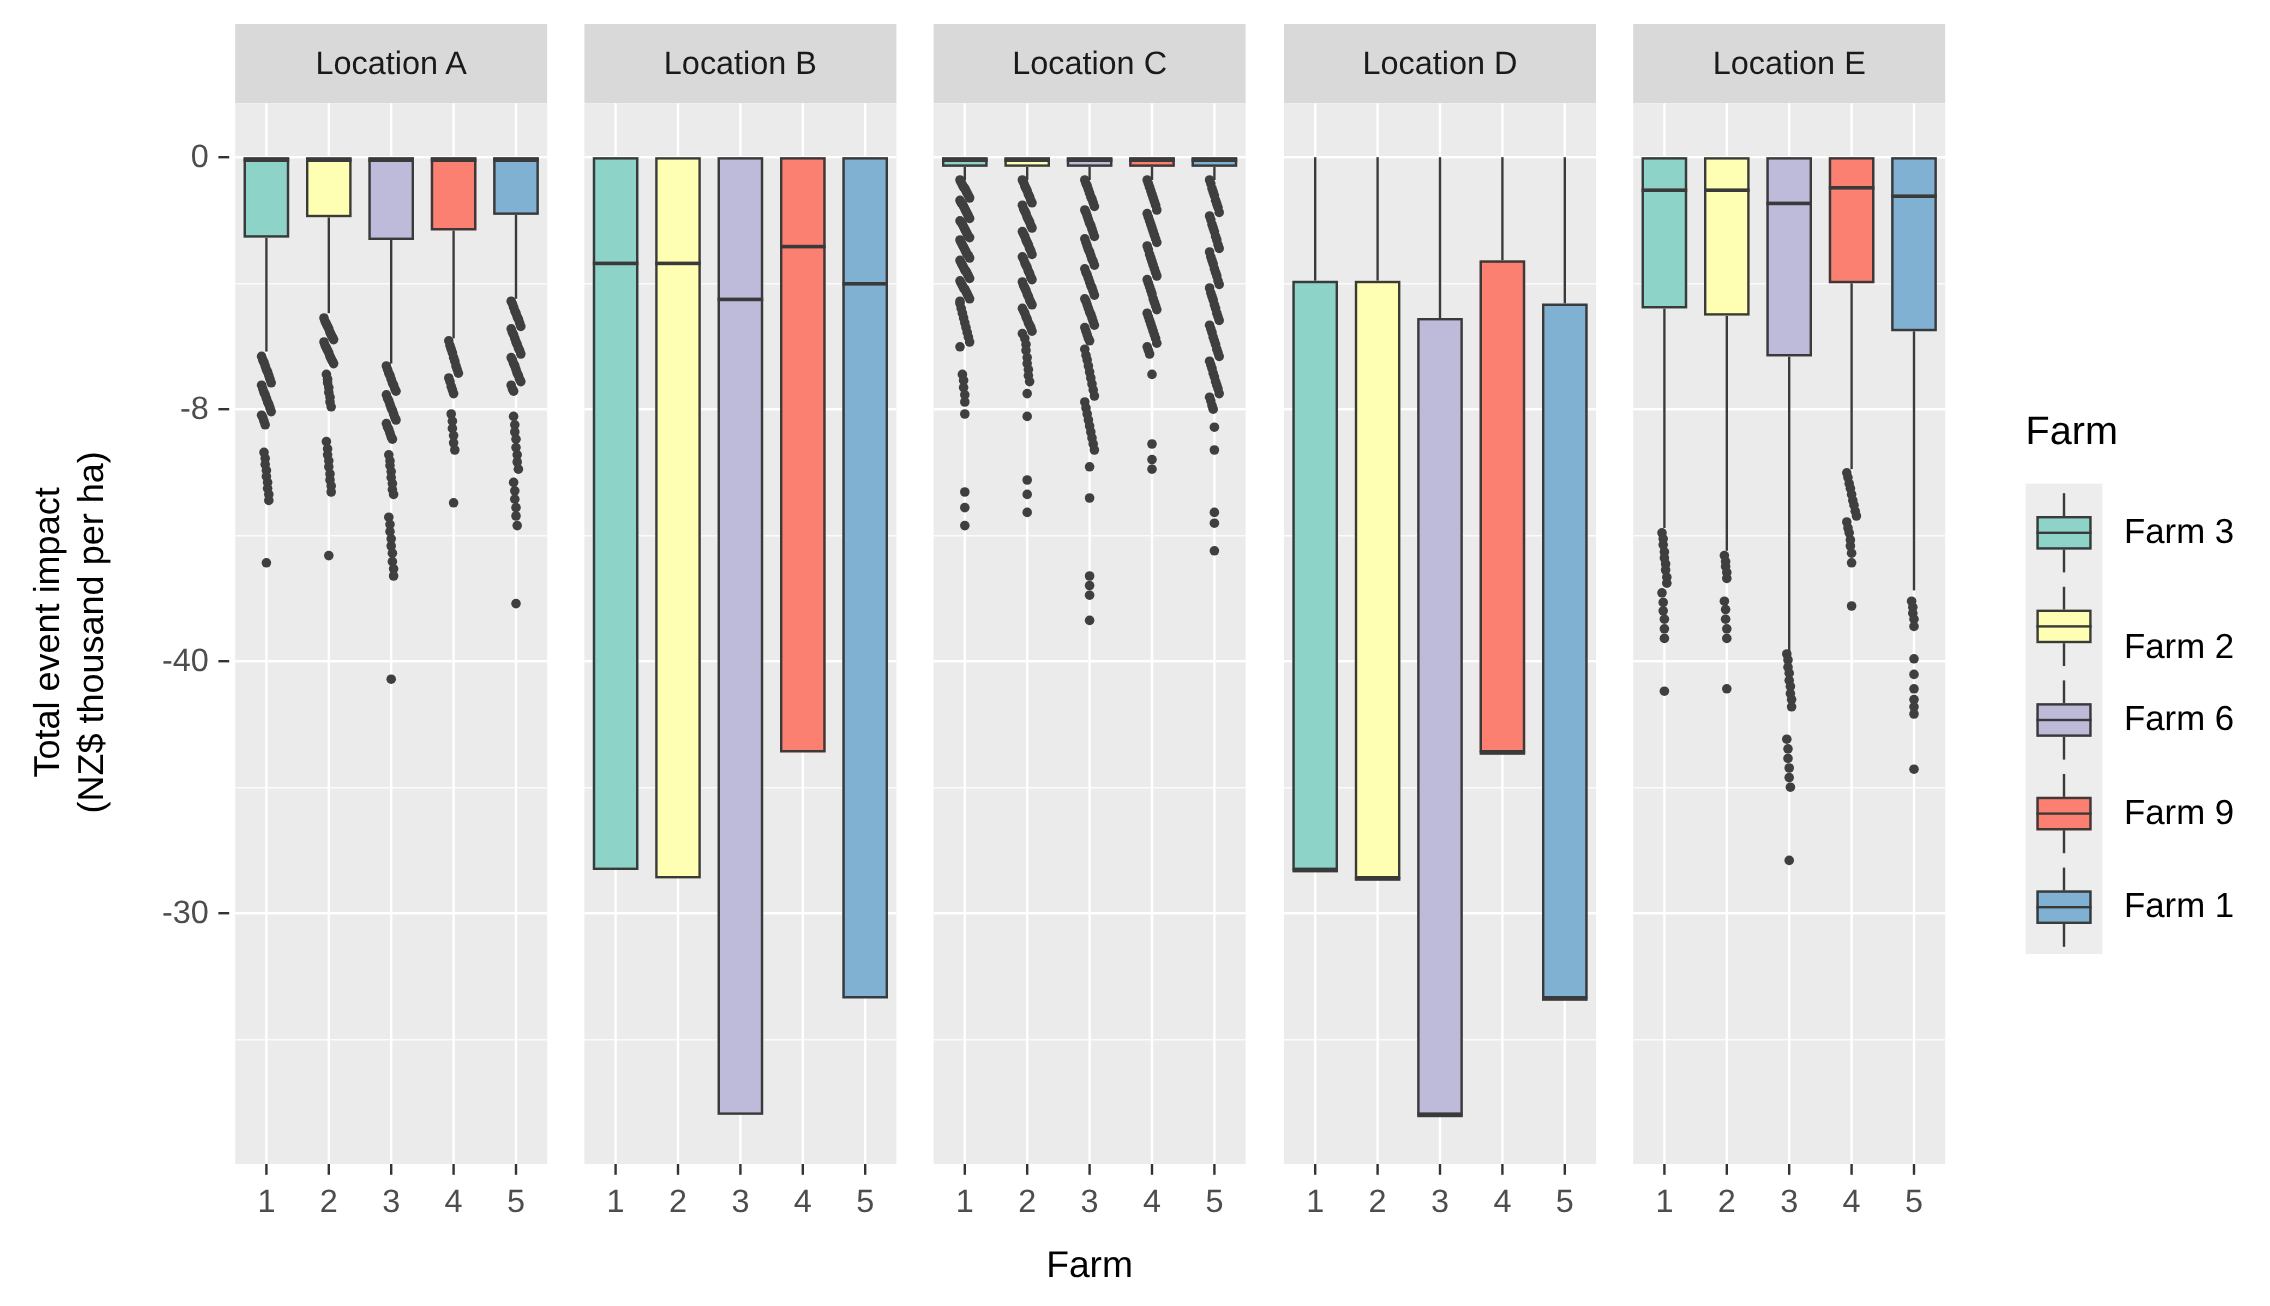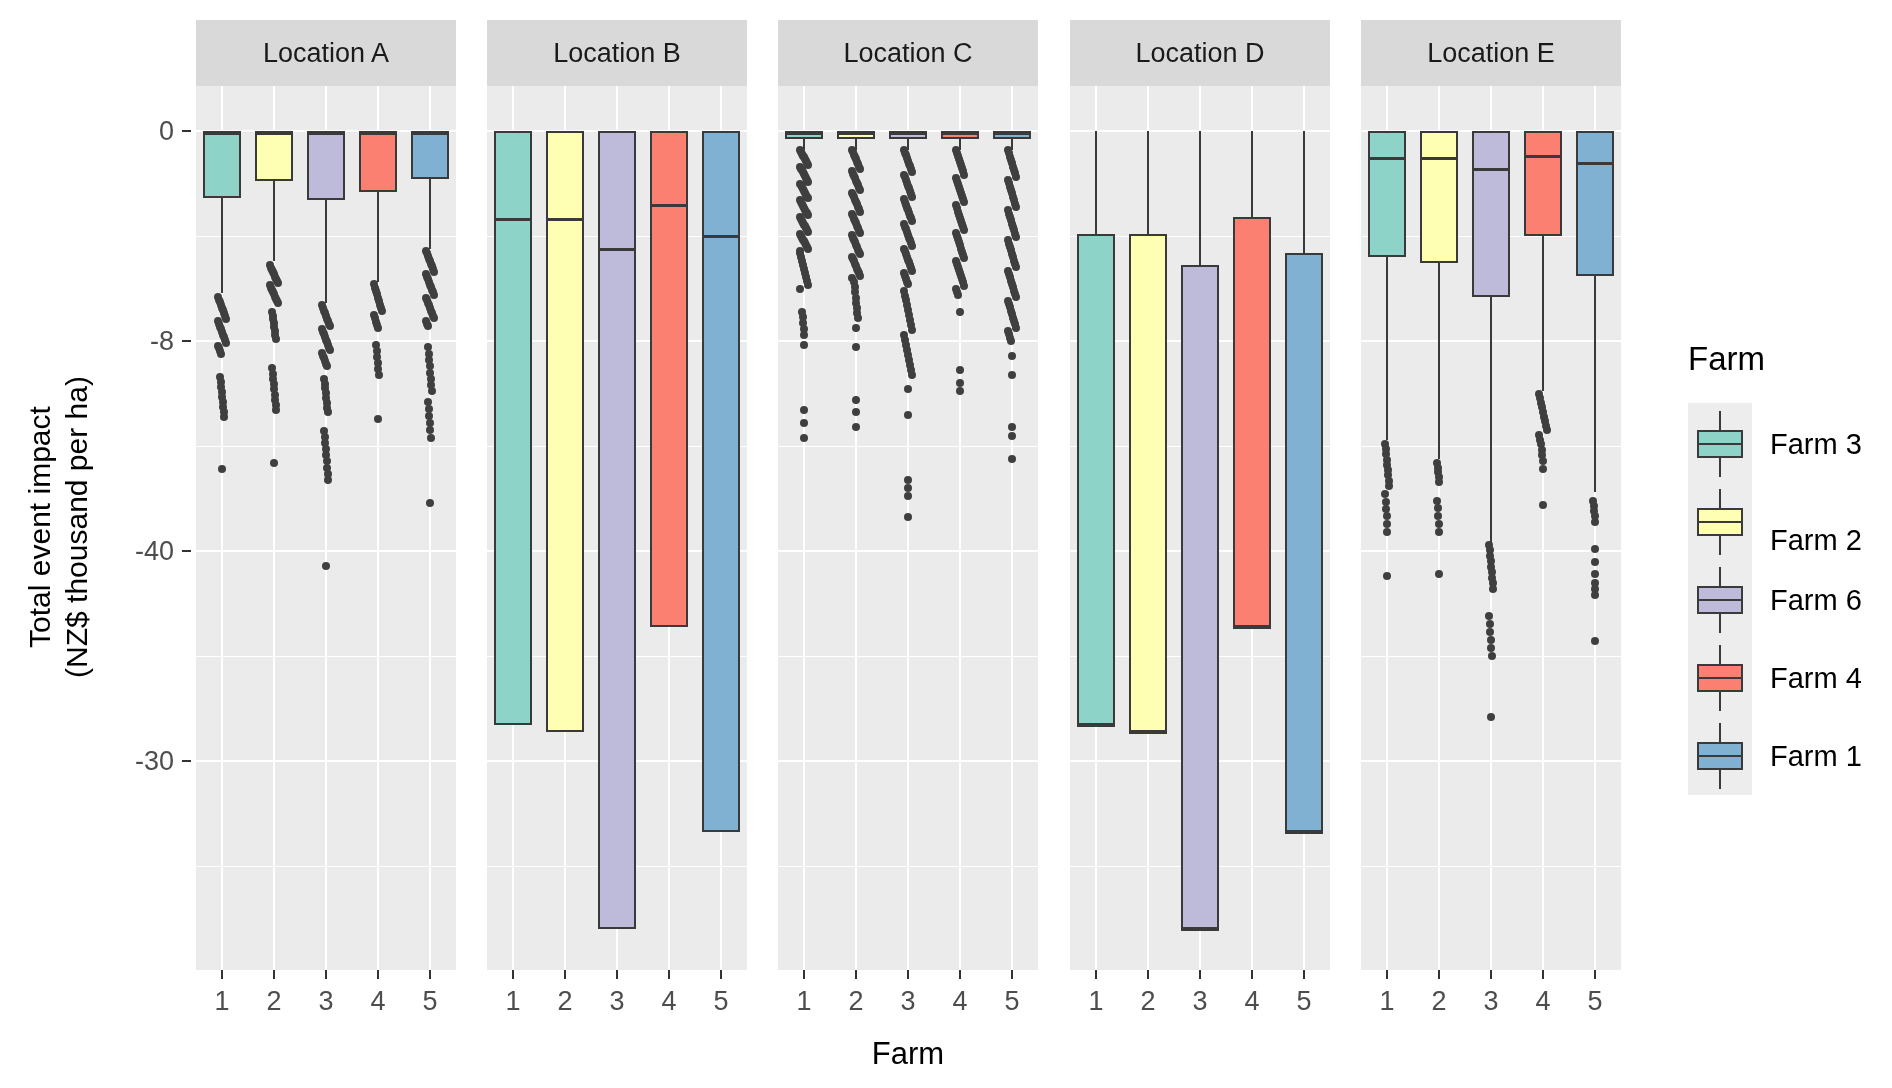--- a/index.html
+++ b/index.html
@@ -836,21 +836,21 @@
         <div class="legend-key-glyph" style="top: 316px;">
           <div class="legend-glyph-whisker"></div>
           <div class="legend-glyph-box" style="background: rgb(128, 177, 211);"></div>
           <div class="legend-glyph-median" style="top: 36px;"></div>
         </div>
       </div>
     <div id="legend-labels">
         <div class="legend-label" style="top: 444px;">Farm 3</div>
         <div class="legend-label" style="top: 540px;">Farm 2</div>
         <div class="legend-label" style="top: 600px;">Farm 6</div>
-        <div class="legend-label" style="top: 678px;">Farm 4</div>
+        <div class="legend-label" style="top: 678px;">Farm 9</div>
         <div class="legend-label" style="top: 756px;">Farm 1</div>
       </div>
   </div>
 <div class="x-tick-mark" style="left: 221px; top: 970px;"></div>
     <div class="x-tick-label" style="left: 222px; top: 986px;">1</div>
     <div class="x-tick-mark" style="left: 273px; top: 970px;"></div>
     <div class="x-tick-label" style="left: 274px; top: 986px;">2</div>
     <div class="x-tick-mark" style="left: 325px; top: 970px;"></div>
     <div class="x-tick-label" style="left: 326px; top: 986px;">3</div>
     <div class="x-tick-mark" style="left: 377px; top: 970px;"></div>

